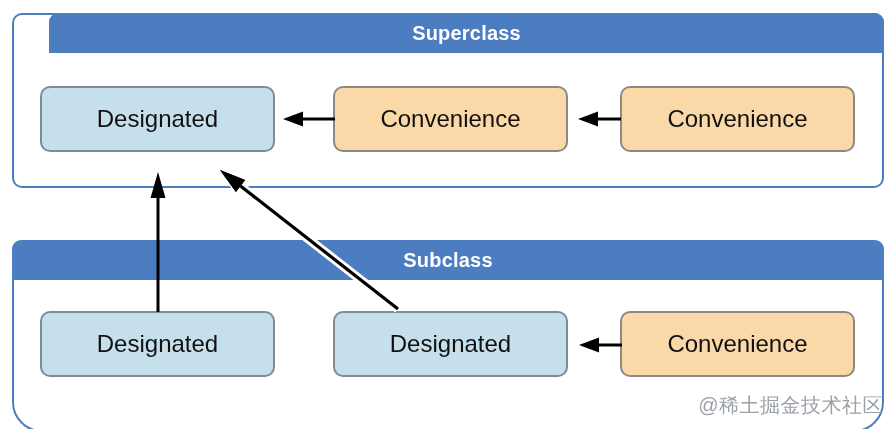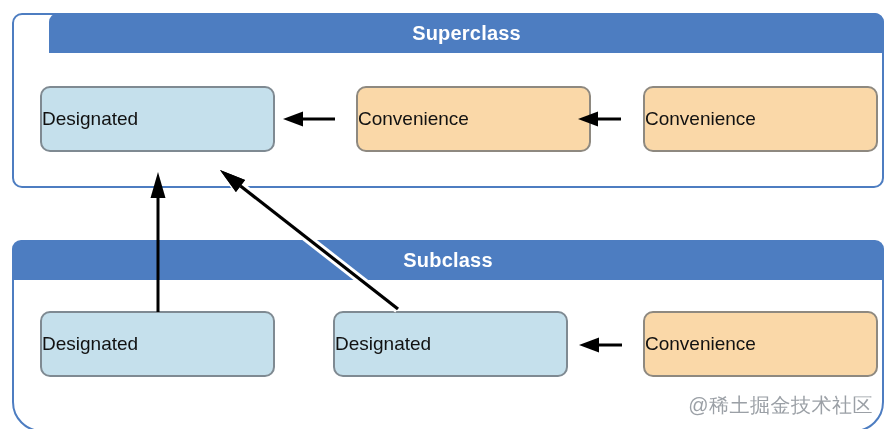--- a/index.html
+++ b/index.html
@@ -47,48 +47,48 @@
     font-weight: bold;
     letter-spacing: 0.2px;
   }
   .box {
     position: absolute;
     width: 235px;
     height: 66px;
     border-radius: 10px;
     display: flex;
     align-items: center;
-    font-size: 19px;
+    justify-content: center;
+    font-size: 24px;
     color: var(--box-text);
   }
   .box.designated {
     background: var(--designated-fill);
     border: 2px solid var(--designated-border);
   }
   .box.convenience {
     background: var(--convenience-fill);
     border: 2px solid var(--convenience-border);
-    margin-left: 23px;
   }
   .superclass .box { top: 71px; }
   .subclass   .box { top: 69px; }
   .box.pos-1 { left: 26px; }
   .box.pos-2 { left: 319px; }
   .box.pos-3 { left: 606px; }
   .arrow-layer {
     position: absolute;
     left: 0; top: 0;
     width: 896px; height: 429px;
     z-index: 5;
     pointer-events: none;
   }
   .watermark {
     position: absolute;
     top: 392px;
-    right: 23px;
+    right: 13px;
     z-index: 6;
     font-size: 20px;
     color: var(--watermark-text);
     letter-spacing: 0.5px;
   }
 </style>
 </head>
 <body>
 
 <div class="canvas">

